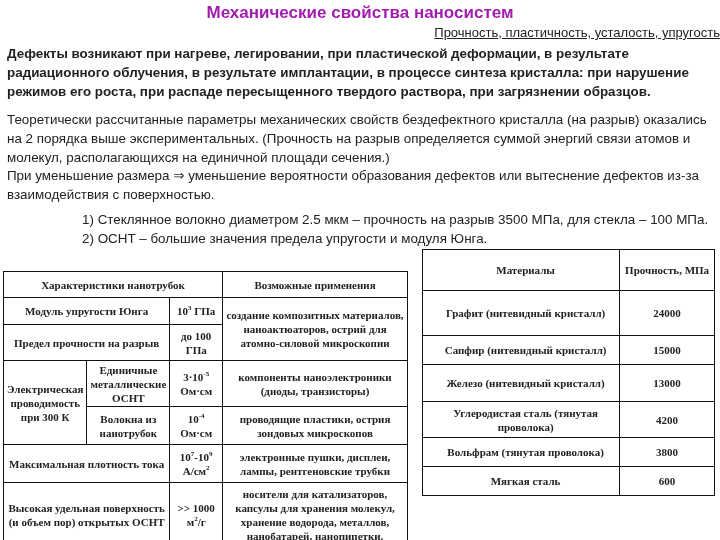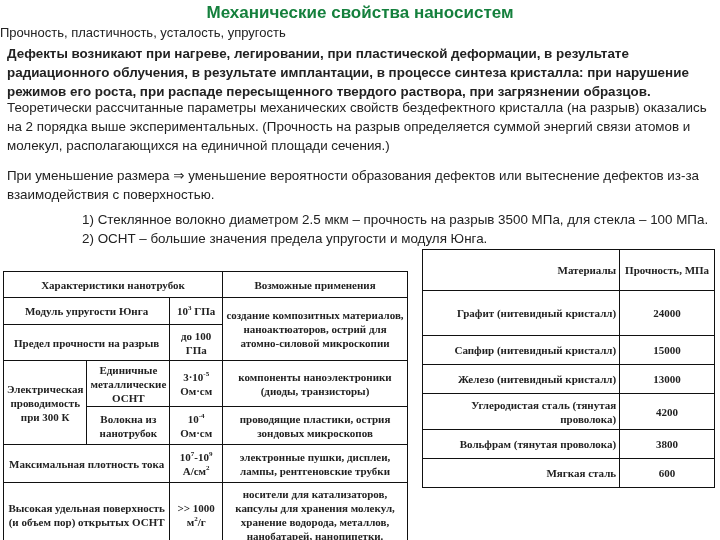--- a/index.html
+++ b/index.html
@@ -3,41 +3,41 @@
 <meta charset="utf-8">
 <style>
   html, body { margin: 0; padding: 0; }
   body {
     width: 720px; height: 540px; overflow: hidden;
     background: #ffffff; position: relative;
     font-family: "Liberation Sans", sans-serif; color: #1a1a1a;
   }
   .title {
     position: absolute; left: 0; width: 720px; top: 3px;
-    text-align: center; font-weight: bold; font-size: 17px; color: #15803d;
+    text-align: center; font-weight: bold; font-size: 17px; color: #a21caf;
   }
   .subtitle {
     position: absolute; left: 0; width: 720px; top: 25px;
-    text-align: left; font-size: 13px; color: #222;
+    text-align: right; font-size: 13px; color: #222; text-decoration: underline;
   }
   .para {
     position: absolute; left: 7px; width: 710px;
     font-size: 13.4px; line-height: 19px; color: #222;
   }
   .p1 { top: 44px; font-weight: bold; }
-  .p2 { top: 98px; }
+  .p2 { top: 110px; }
   .p3 { top: 166px; }
   .list { position: absolute; left: 38px; top: 210px; font-size: 13.4px; line-height: 19px; color: #222; margin-left: 44px; }
 
   table { border-collapse: collapse; position: absolute; font-family: "Liberation Serif", serif; color: #222; }
   td, th { border: 1px solid #111; text-align: center; vertical-align: middle; padding: 1px 3px; font-size: 11px; line-height: 14px; font-weight: bold; }
   th { font-weight: bold; }
   .tleft { left: 3px; top: 249px; width: 405px; margin-top: 22px; }
   .tright { left: 422px; top: 249px; width: 293px; }
-  .tright td.mat, .tright th.mat { text-align: right; padding-left: 12px; }
+  .tright td.mat, .tright th.mat { text-align: center; padding-left: 12px; }
   sup { font-size: 7px; line-height: 0; }
 </style>
 </head>
 <body>
 
 <div class="title">Механические свойства наносистем</div>
 <div class="subtitle">Прочность, пластичность, усталость, упругость</div>
 
 <div class="para p1">Дефекты возникают при нагреве, легировании, при пластической деформации, в результате радиационного облучения, в результате имплантации, в процессе синтеза кристалла: при нарушение режимов его роста, при распаде пересыщенного твердого раствора, при загрязнении образцов.</div>
 <div class="para p2">Теоретически рассчитанные параметры механических свойств бездефектного кристалла (на разрыв) оказались на 2 порядка выше экспериментальных. (Прочность на разрыв определяется суммой энергий связи атомов и молекул, располагающихся на единичной площади сечения.)</div>
@@ -104,21 +104,21 @@
     <th>Прочность, МПа</th>
   </tr>
   <tr style="height:45px">
         <td class="mat">Графит (нитевидный кристалл)</td>
         <td>24000</td>
       </tr>
   <tr style="height:29px">
         <td class="mat">Сапфир (нитевидный кристалл)</td>
         <td>15000</td>
       </tr>
-  <tr style="height:29px">
+  <tr style="height:37px">
         <td class="mat">Железо (нитевидный кристалл)</td>
         <td>13000</td>
       </tr>
   <tr style="height:36px">
         <td class="mat">Углеродистая сталь (тянутая проволока)</td>
         <td>4200</td>
       </tr>
   <tr style="height:29px">
         <td class="mat">Вольфрам (тянутая проволока)</td>
         <td>3800</td>

